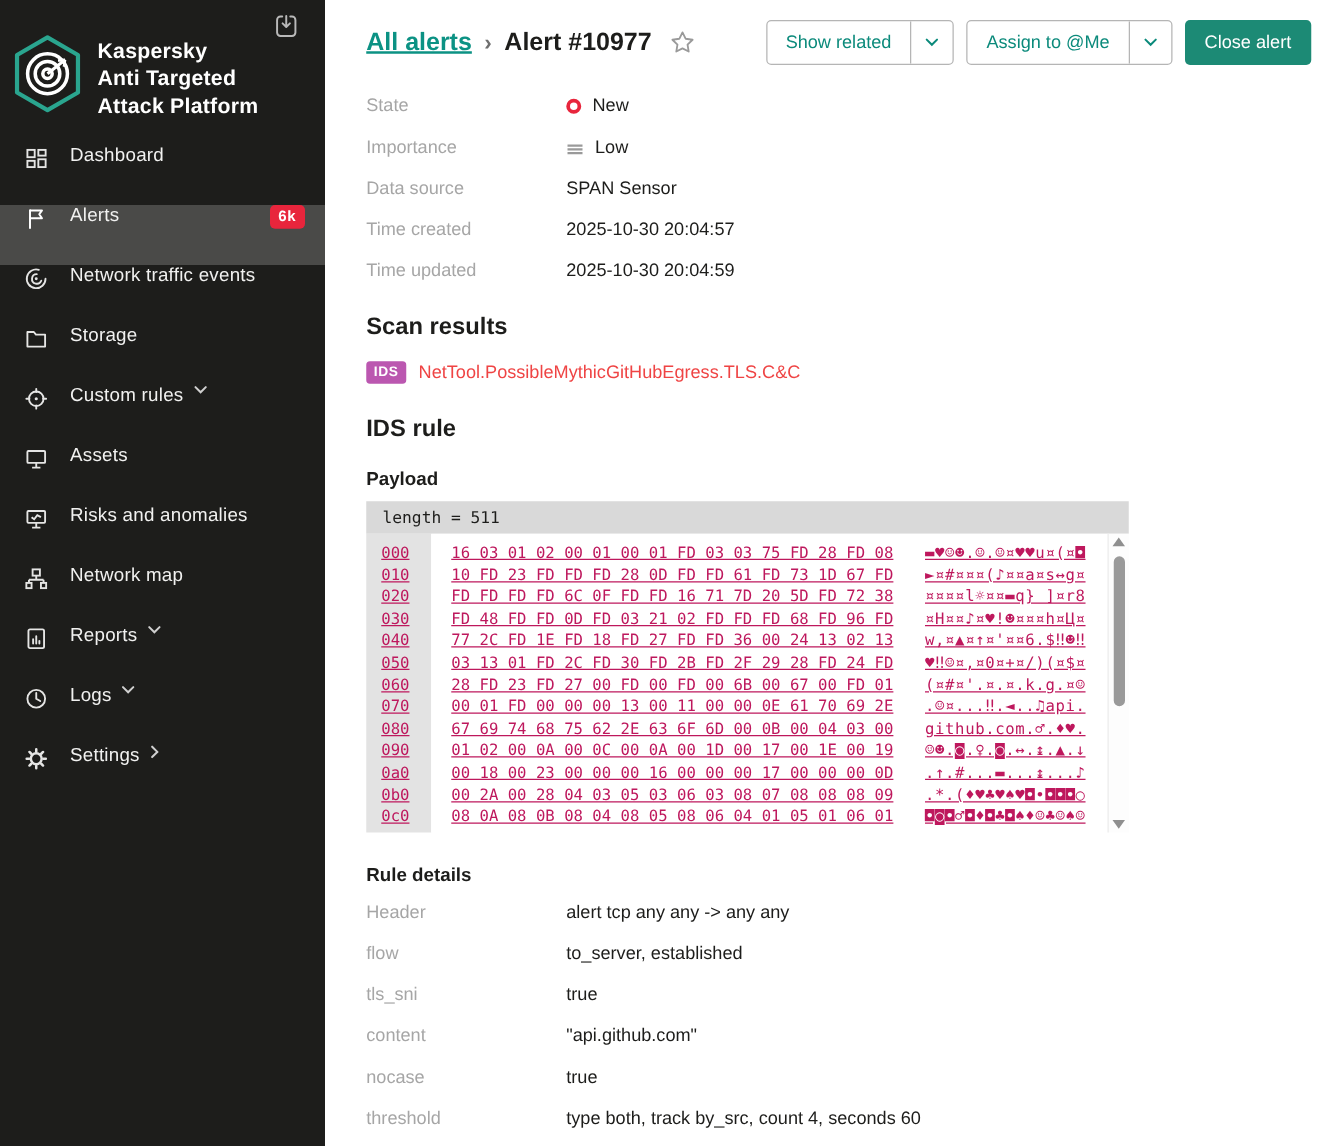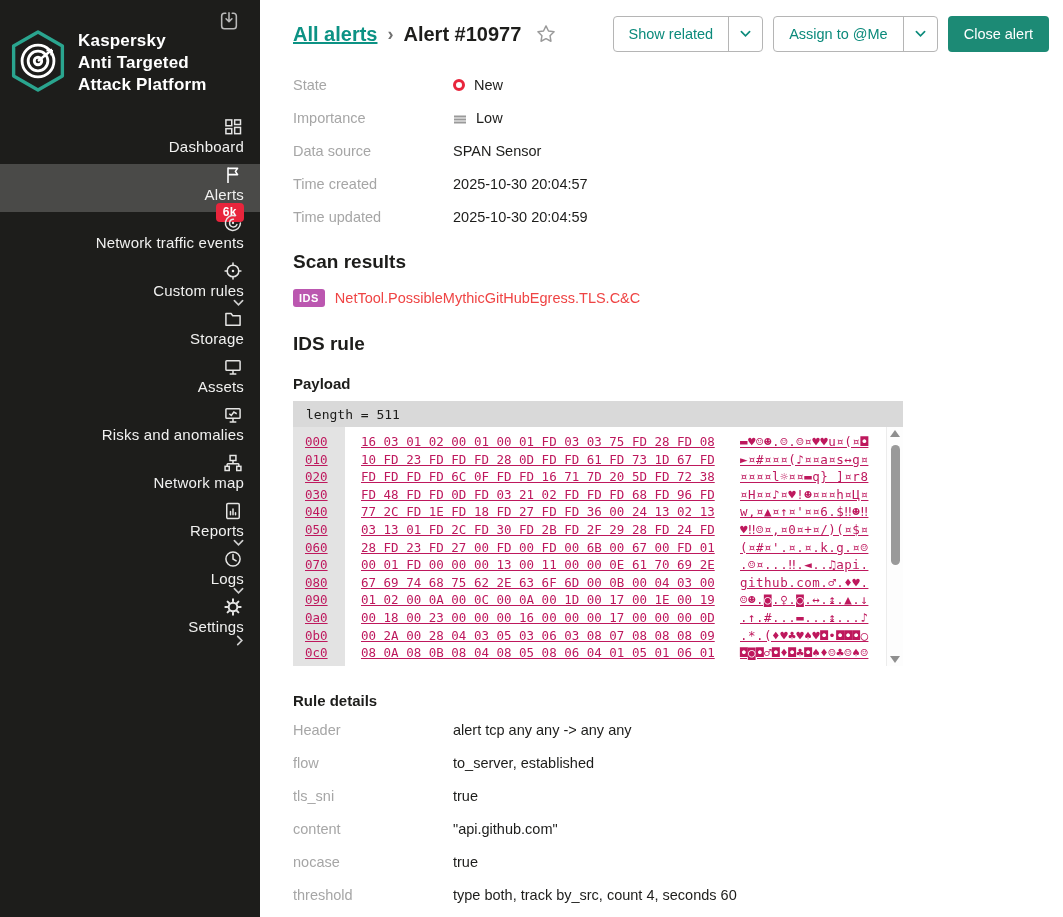--- a/index.html
+++ b/index.html
@@ -2,24 +2,24 @@
 <html><head>
 <meta charset="utf-8">
 <style>
   * { margin:0; padding:0; box-sizing:border-box; }
   html,body { width:1063px; height:917px; background:#fff; font-family:"Liberation Sans", sans-serif; overflow:hidden; }
   .app { position:relative; width:1063px; height:917px; display:flex; }
 
   
   .sidebar { position:relative; width:260px; min-width:260px; height:100%; background:#1d1d1b; color:#ececec; }
   .download-btn { position:absolute; top:10px; right:20px; background:none; border:none; cursor:pointer; }
-  .brand { display:flex; align-items:center; padding:26px 10px 0 8px; }
+  .brand { display:flex; align-items:flex-start; padding:26px 10px 0 8px; }
   .brand-text { margin-left:10px; padding-top:4px; font-size:17px; font-weight:bold; line-height:22px; color:#fff; letter-spacing:.2px; }
   .nav { margin-top:20px; }
-  .nav-item { display:flex; align-items:flex-end; height:48px; padding:0 16px 0 18px; cursor:pointer;flex-direction:column; }
+  .nav-item { display:flex; align-items:flex-start; height:48px; padding:0 16px 0 18px; cursor:pointer; }
   .nav-item.active { background:#4a4a48; }
   .nav-icon { width:22px; height:22px; display:flex; align-items:center; justify-content:center; flex:none; }
   .nav-label { margin-left:16px; font-size:15px; color:#f1f1f0; letter-spacing:.2px; white-space:nowrap; }
   .nav-chevron { margin-left:8px; display:flex; align-items:center; }
   .nav-badge { margin-left:auto; background:#e8253c; color:#fff; font-size:12px; font-weight:bold; padding:2px 7px 3px; border-radius:4px; letter-spacing:.5px; }
 
   
   .main { flex:1; padding:14px 14px 0 33px; overflow:hidden; }
   .topbar { display:flex; align-items:center; height:40px; }
   .crumb-link { font-size:20px; font-weight:bold; color:#0c9284; text-decoration:underline; cursor:pointer; }
@@ -129,41 +129,41 @@
             <path d="M14.5 3.4A9 9 0 1 0 20.9 12"></path>
             <path d="M12.5 7.6a4.6 4.6 0 1 0 4.3 6.3"></path>
             <circle cx="12" cy="12" r="1.4" fill="#e5e5e4" stroke="none"></circle>
           </svg>
         </span>
         <span class="nav-label">Network traffic events</span>
       </div>
 
       <div class="nav-item">
         <span class="nav-icon">
+          <svg width="20" height="20" viewBox="0 0 24 24" fill="none" stroke="#e5e5e4" stroke-width="1.8" stroke-linejoin="round">
+            <path d="M3.5 19.5v-14h6.2l2 2.5h8.8v11.5z"></path>
+          </svg>
+        </span>
+        <span class="nav-label">Storage</span>
+      </div>
+
+      <div class="nav-item">
+        <span class="nav-icon">
           <svg width="20" height="20" viewBox="0 0 24 24" fill="none" stroke="#e5e5e4" stroke-width="1.8" stroke-linecap="round">
             <circle cx="12" cy="12" r="7"></circle>
               <circle cx="12" cy="12" r="1.5" fill="#e5e5e4" stroke="none"></circle>
             <path d="M12 2.5v3M12 18.5v3M2.5 12h3M18.5 12h3"></path>
           </svg>
         </span>
         <span class="nav-label">Custom rules</span>
         <span class="nav-chevron">
           <svg width="11" height="8" viewBox="0 0 12 8" fill="none" stroke="#cfcfcf" stroke-width="1.8" stroke-linecap="round">
               <path d="M1.5 1.5 6 6l4.5-4.5"></path>
             </svg>
         </span>
-      </div>
-
-      <div class="nav-item">
-        <span class="nav-icon">
-          <svg width="20" height="20" viewBox="0 0 24 24" fill="none" stroke="#e5e5e4" stroke-width="1.8" stroke-linejoin="round">
-            <path d="M3.5 19.5v-14h6.2l2 2.5h8.8v11.5z"></path>
-          </svg>
-        </span>
-        <span class="nav-label">Storage</span>
       </div>
 
       <div class="nav-item">
         <span class="nav-icon">
           <svg width="20" height="20" viewBox="0 0 24 24" fill="none" stroke="#e5e5e4" stroke-width="1.8">
             <rect x="3.5" y="4.5" width="17" height="11.5" rx="1"></rect>
               <path d="M12 16v4M8 20.5h8"></path>
           </svg>
         </span>
         <span class="nav-label">Assets</span>

